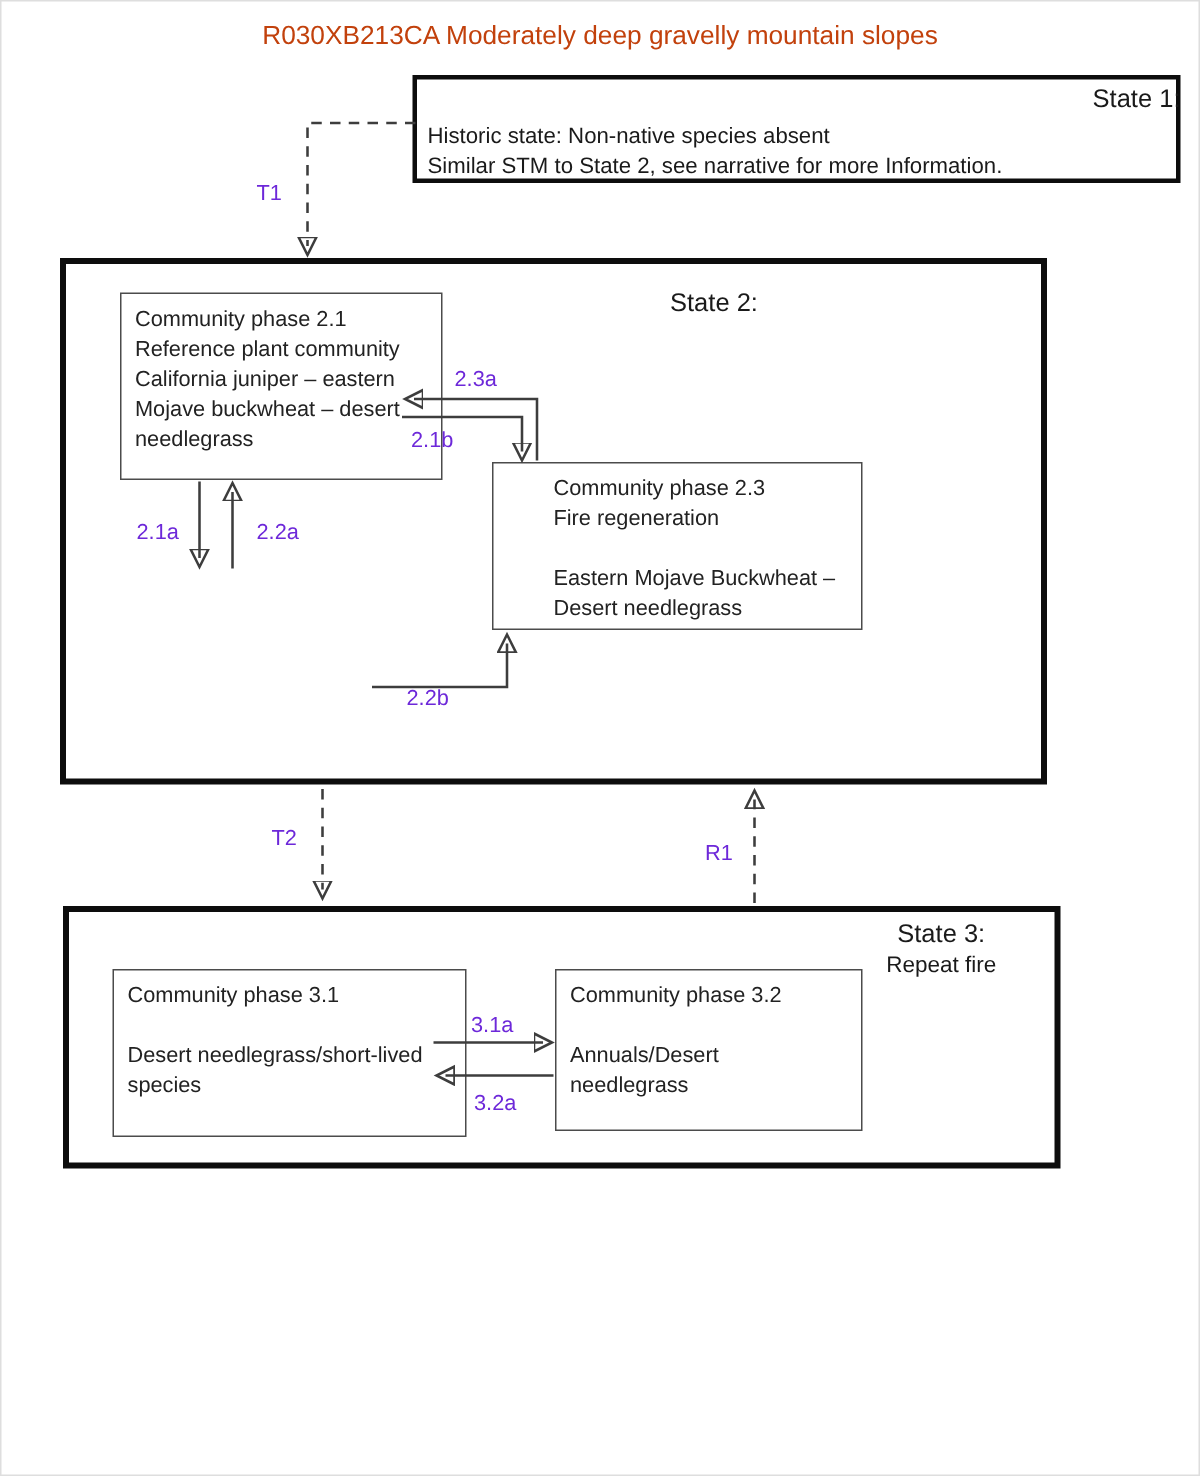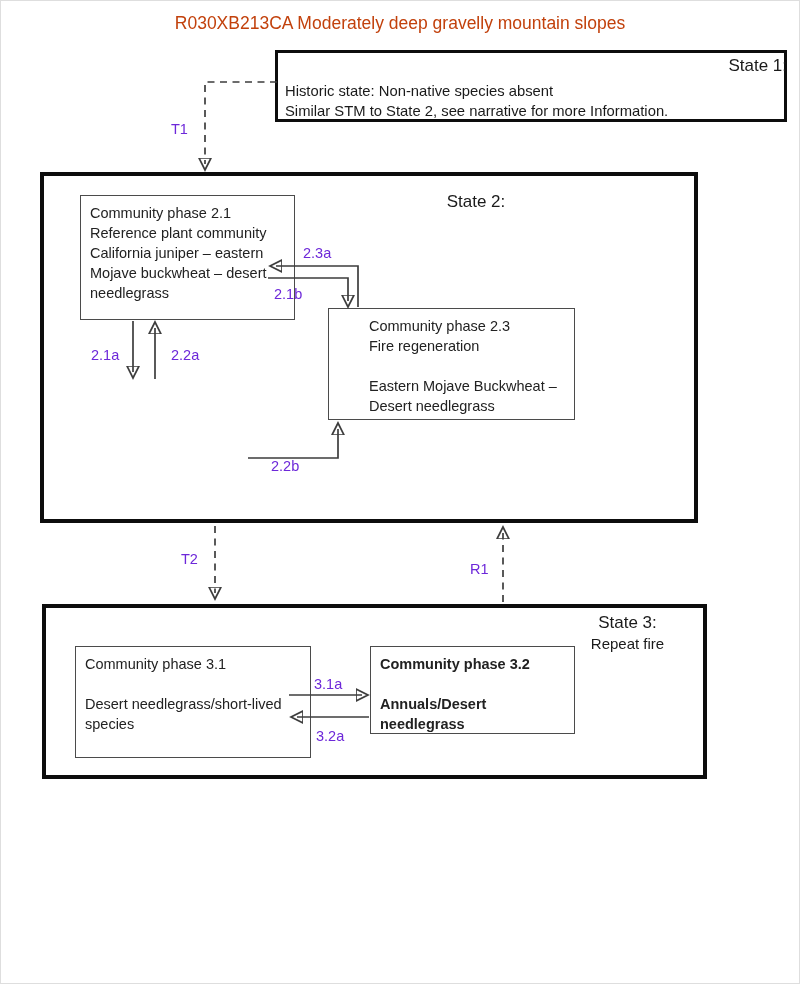--- a/index.html
+++ b/index.html
@@ -63,21 +63,21 @@
   <div class="state-outer" style="left:42px; top:604px; width:665px; height:175px;"></div>
   <div class="state-head" style="left:560px; top:612px; width:135px;">
     <div class="h">State 3:</div>
     <div class="sub">Repeat fire</div>
   </div>
 
   <div class="phase" style="left:52px; top:646px; width:236px; height:112px;margin-left:23px;">Community phase 3.1
 
 Desert needlegrass/short-lived
 species</div>
-  <div class="phase" style="left:370px; top:646px; width:205px; height:88px;font-weight:bold;">Community phase 3.2
+  <div class="phase" style="left:370px; top:646px; width:205px; height:108px;">Community phase 3.2
 
 Annuals/Desert
 needlegrass</div>
 
   <div class="lbl" style="left:171px; top:121px;">T1</div>
   <div class="lbl" style="left:181px; top:551px;">T2</div>
   <div class="lbl" style="left:470px; top:551px;margin-top:10px;">R1</div>
   <div class="lbl" style="left:303px; top:245px;">2.3a</div>
   <div class="lbl" style="left:274px; top:286px;">2.1b</div>
   <div class="lbl" style="left:91px;  top:347px;">2.1a</div>

